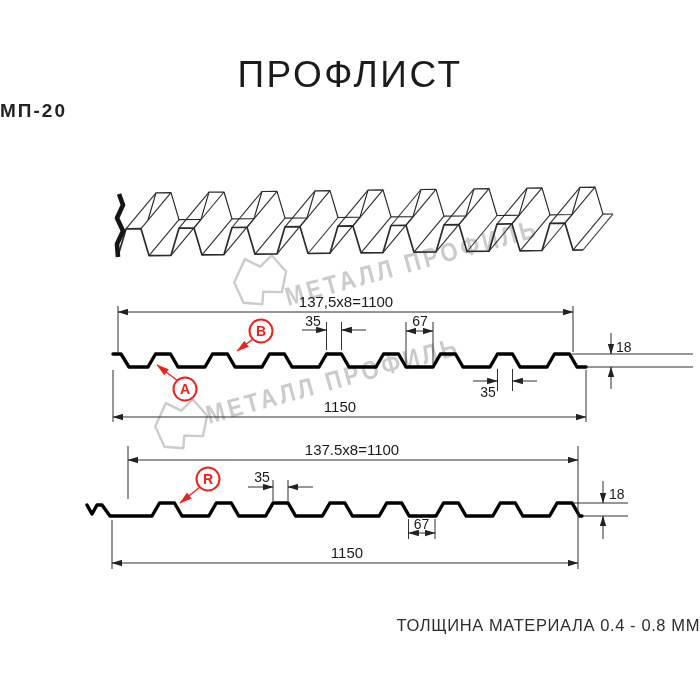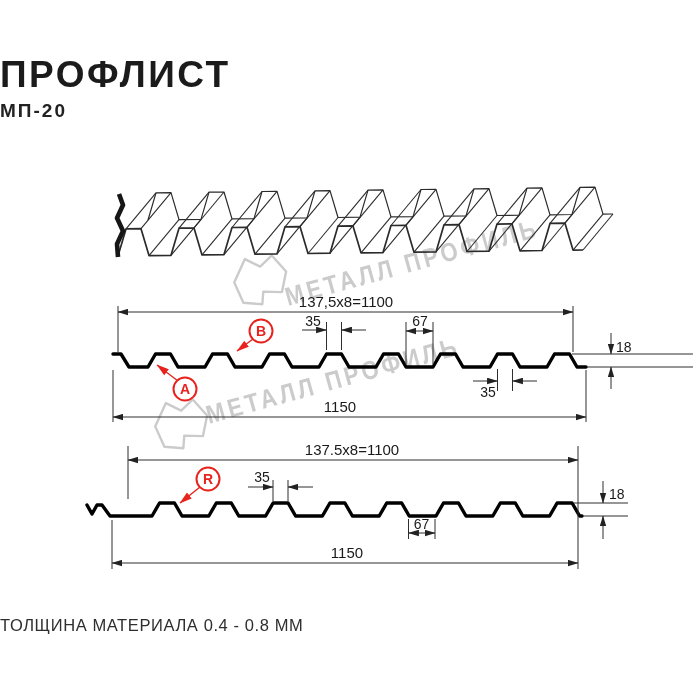--- a/index.html
+++ b/index.html
@@ -1,22 +1,22 @@
 <!DOCTYPE html>
 <html style="--accent-red: #e8231d; --watermark: #cbcbcb;"><head>
 <meta charset="utf-8">
 <style>
   html,body{margin:0;padding:0;background:#fff;}
   .stage{position:relative;width:700px;height:700px;background:#ffffff;overflow:hidden;
          font-family:"Liberation Sans",sans-serif;}
-  .title{position:absolute;top:54px;left:0;width:100%;
-         font-size:37px;font-weight:bold;letter-spacing:2.5px;color:#1b1b1b;}
+  .title{position:absolute;top:54px;left:0;width:100%;text-align:center;
+         font-size:37px;font-weight:normal;letter-spacing:2.5px;color:#1b1b1b;}
   .subtitle{position:absolute;top:100px;left:0;width:100%;
          font-size:19px;font-weight:600;letter-spacing:2px;color:#222;}
-  .footer{position:absolute;top:616px;left:0;width:100%;text-align:left;
+  .footer{position:absolute;top:616px;left:0;width:100%;text-align:right;
          font-size:16.5px;font-weight:500;letter-spacing:.6px;color:#2e2e2e;}
   svg{position:absolute;left:0;top:0;}
   .outline{fill:none;stroke:#000;stroke-width:3.4;stroke-linejoin:round;stroke-linecap:round;}
   .thin{fill:none;stroke:#2f2f2f;stroke-width:1;}
   .sheet{fill:none;stroke:#2b2b2b;stroke-width:1.7;stroke-linejoin:round;}
   .sheetback{fill:none;stroke:#2b2b2b;stroke-width:1.2;stroke-linejoin:round;}
   .sheetdiag{stroke:#2b2b2b;stroke-width:1.1;}
   .sheetedge{fill:none;stroke:#161616;stroke-width:4.6;stroke-linejoin:round;}
   .dim{font-size:14px;fill:#1a1a1a;}
   .dimbig{font-size:15px;fill:#1a1a1a;}

